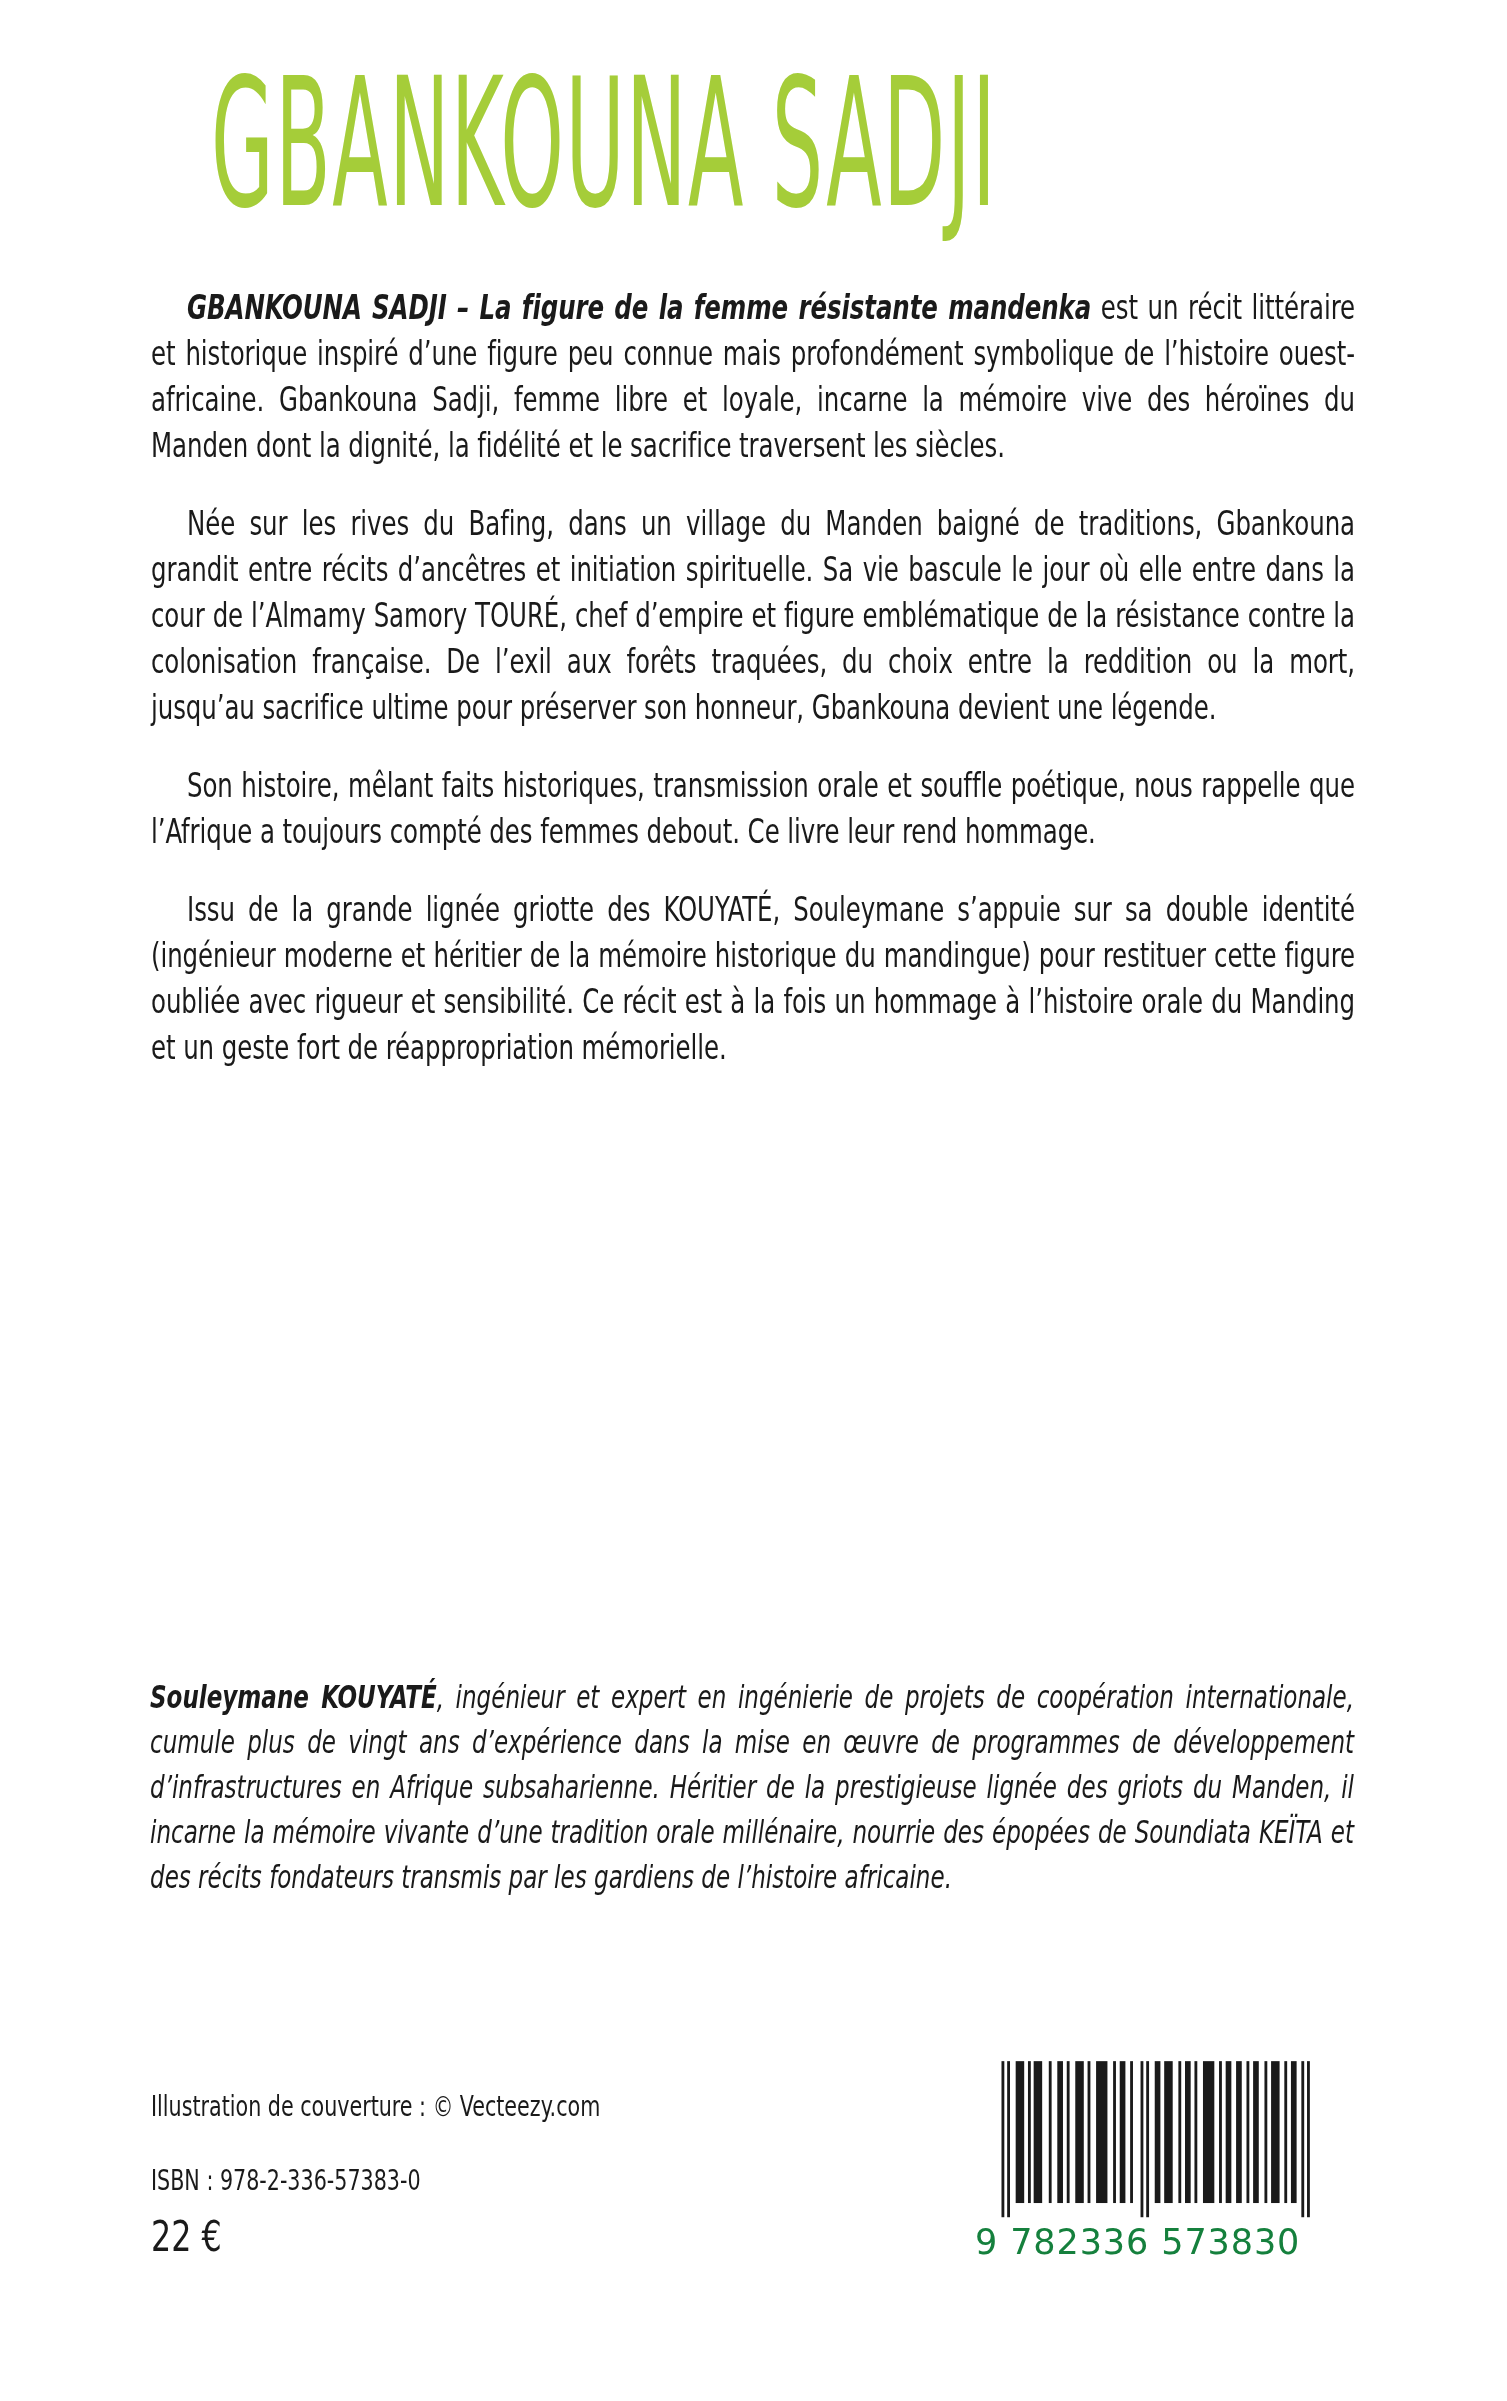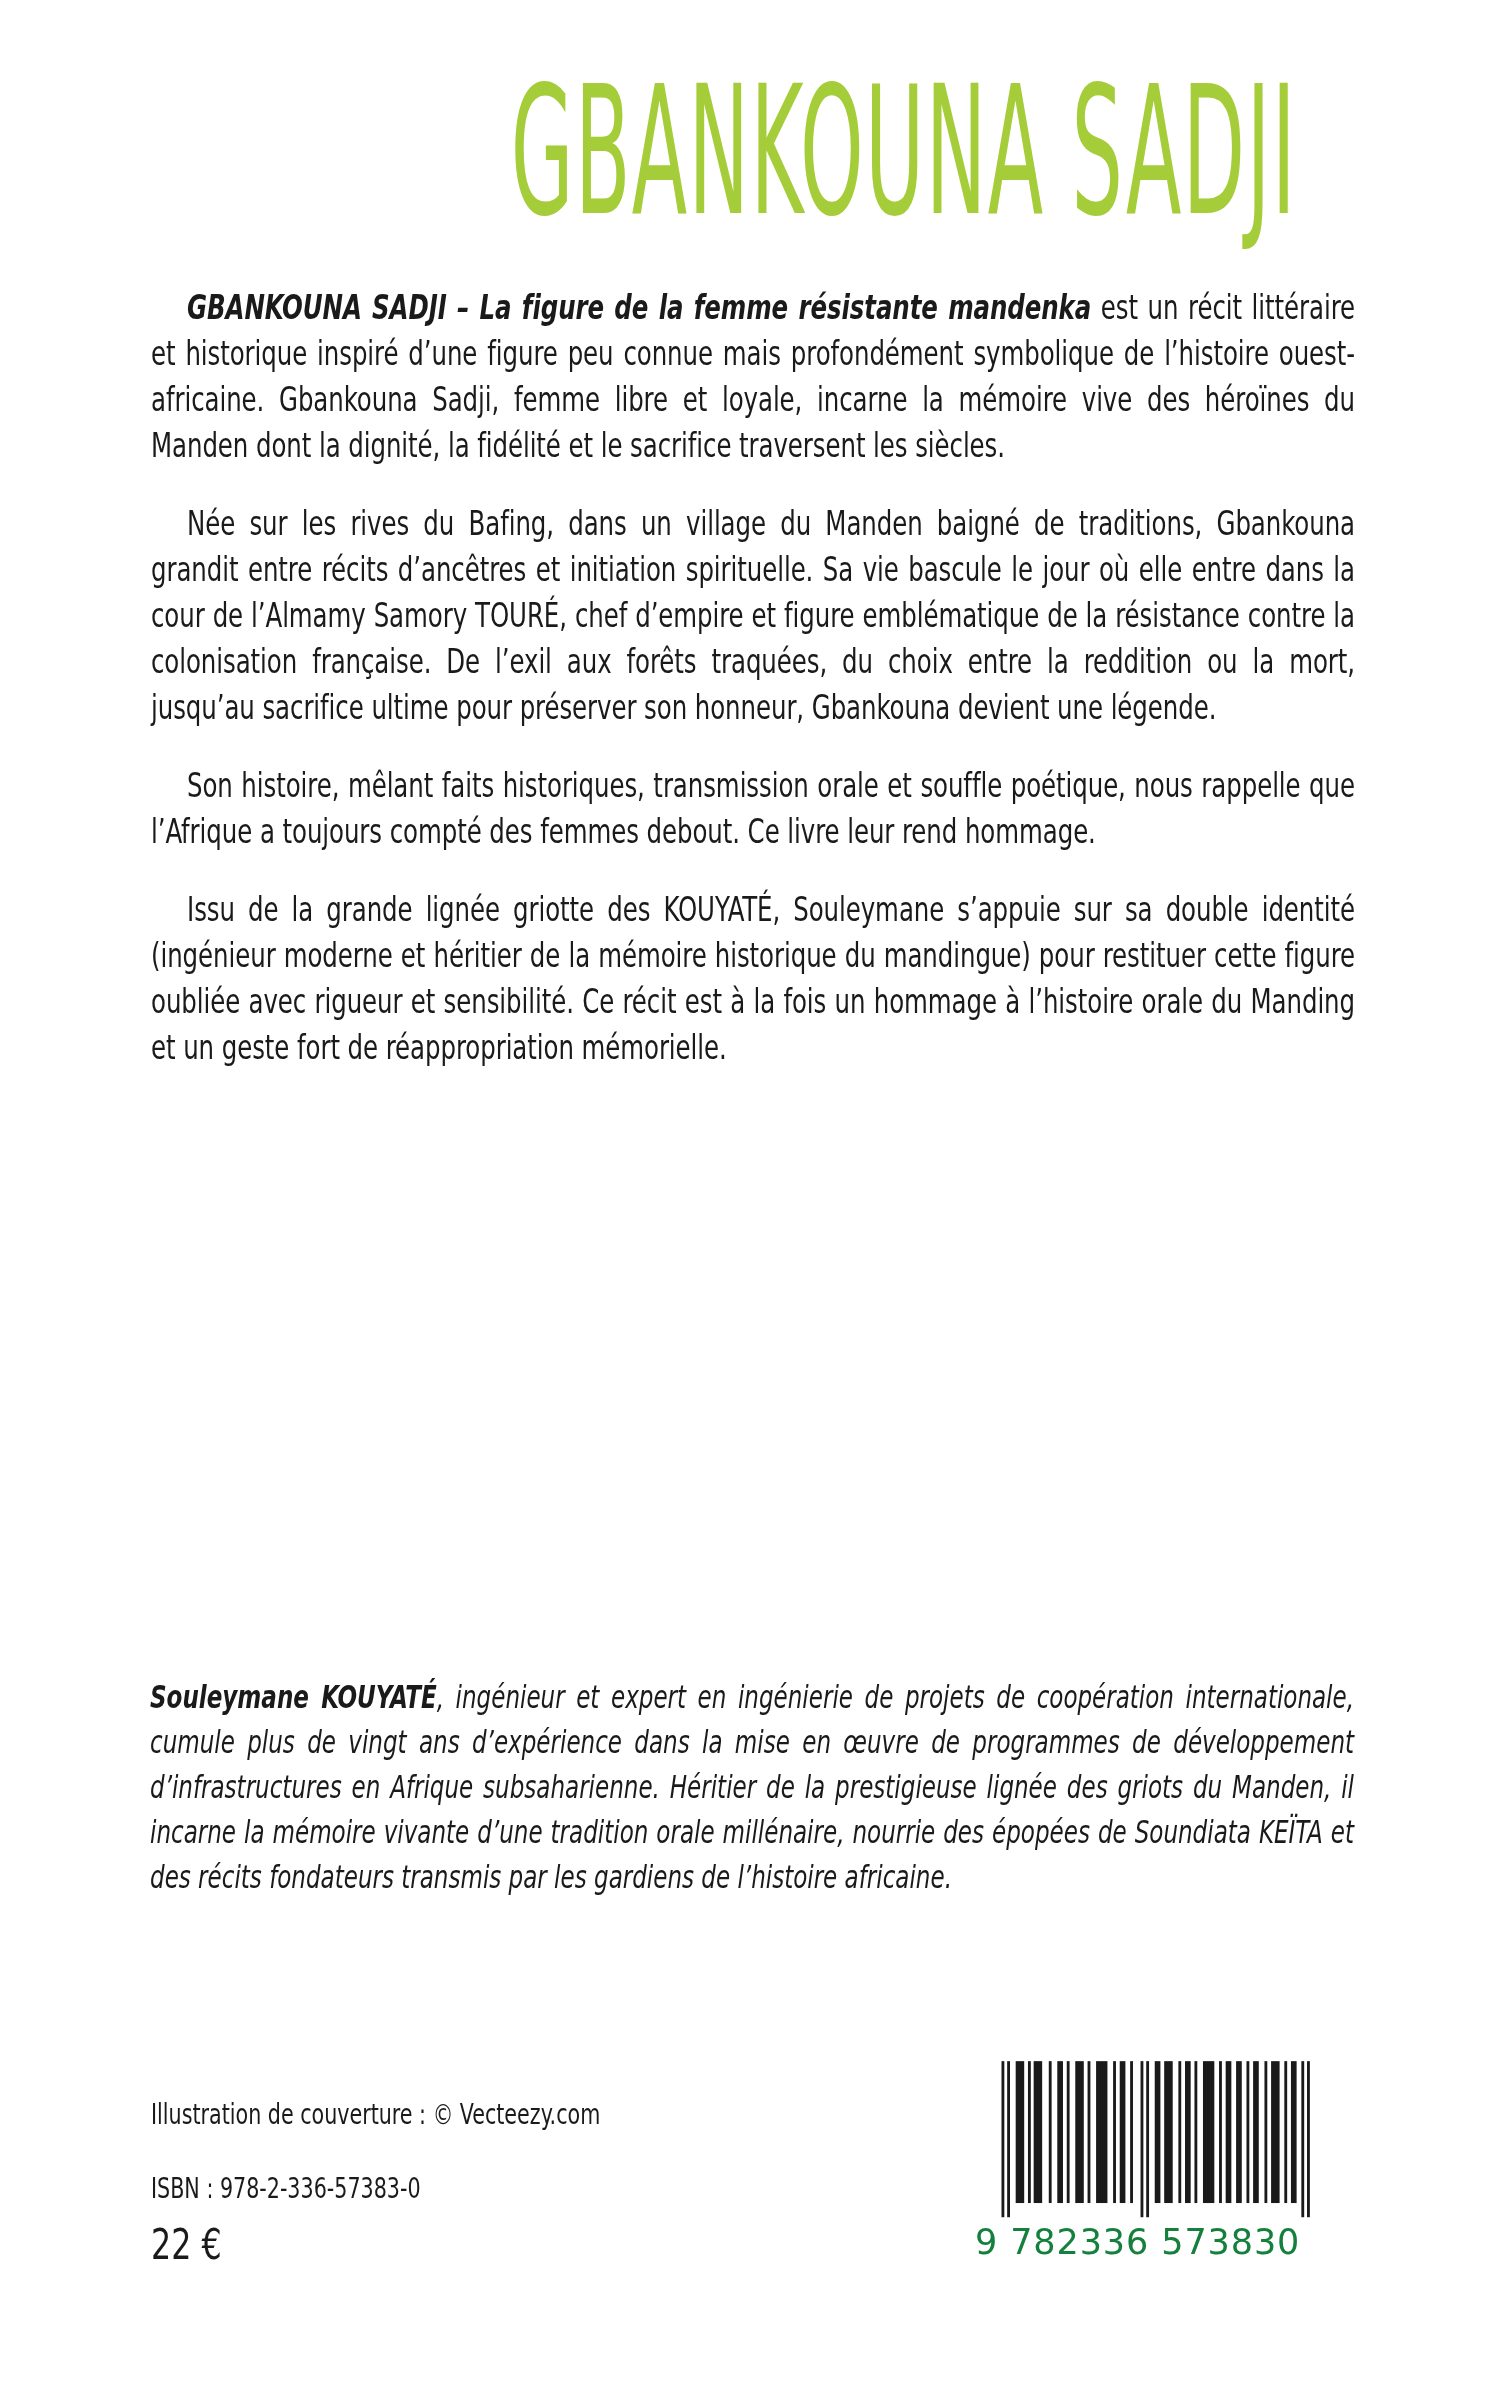--- a/index.html
+++ b/index.html
@@ -18,24 +18,24 @@
 
   .page {
     position: absolute;
     inset: 0;
     background: #ffffff;
   }
 
   
   .title-block {
     position: absolute;
-    top: 62px;
+    top: 54px;
     left: 0;
     right: 0;
-    text-align: right;
+    text-align: left;
   }
   .book-title {
     font-family: "DejaVu Sans Condensed", "Liberation Sans Narrow", "Liberation Sans", sans-serif;
     font-size: 125px;
     line-height: 1.0;
     letter-spacing: 1.9px;
     font-weight: 400;
     color: #a5cd39;
     margin: 0;
     transform: scaleX(0.72) scaleY(1.42);
@@ -96,21 +96,21 @@
   
   .footer {
     position: absolute;
     left: 151px;
     top: 2091px;
     width: 1204px;
   }
   .footer-left {
     position: absolute;
     left: 0;
-    top: 8px;
+    top: 0;
     width: 757px;
   }
   .credit-line,
   .isbn-line {
     font-family: "Liberation Sans Narrow", "DejaVu Sans Condensed", "Liberation Sans", sans-serif;
     font-size: 28px;
     line-height: 32px;
     margin: 0;
     transform: scaleX(0.82);
     transform-origin: left center;

